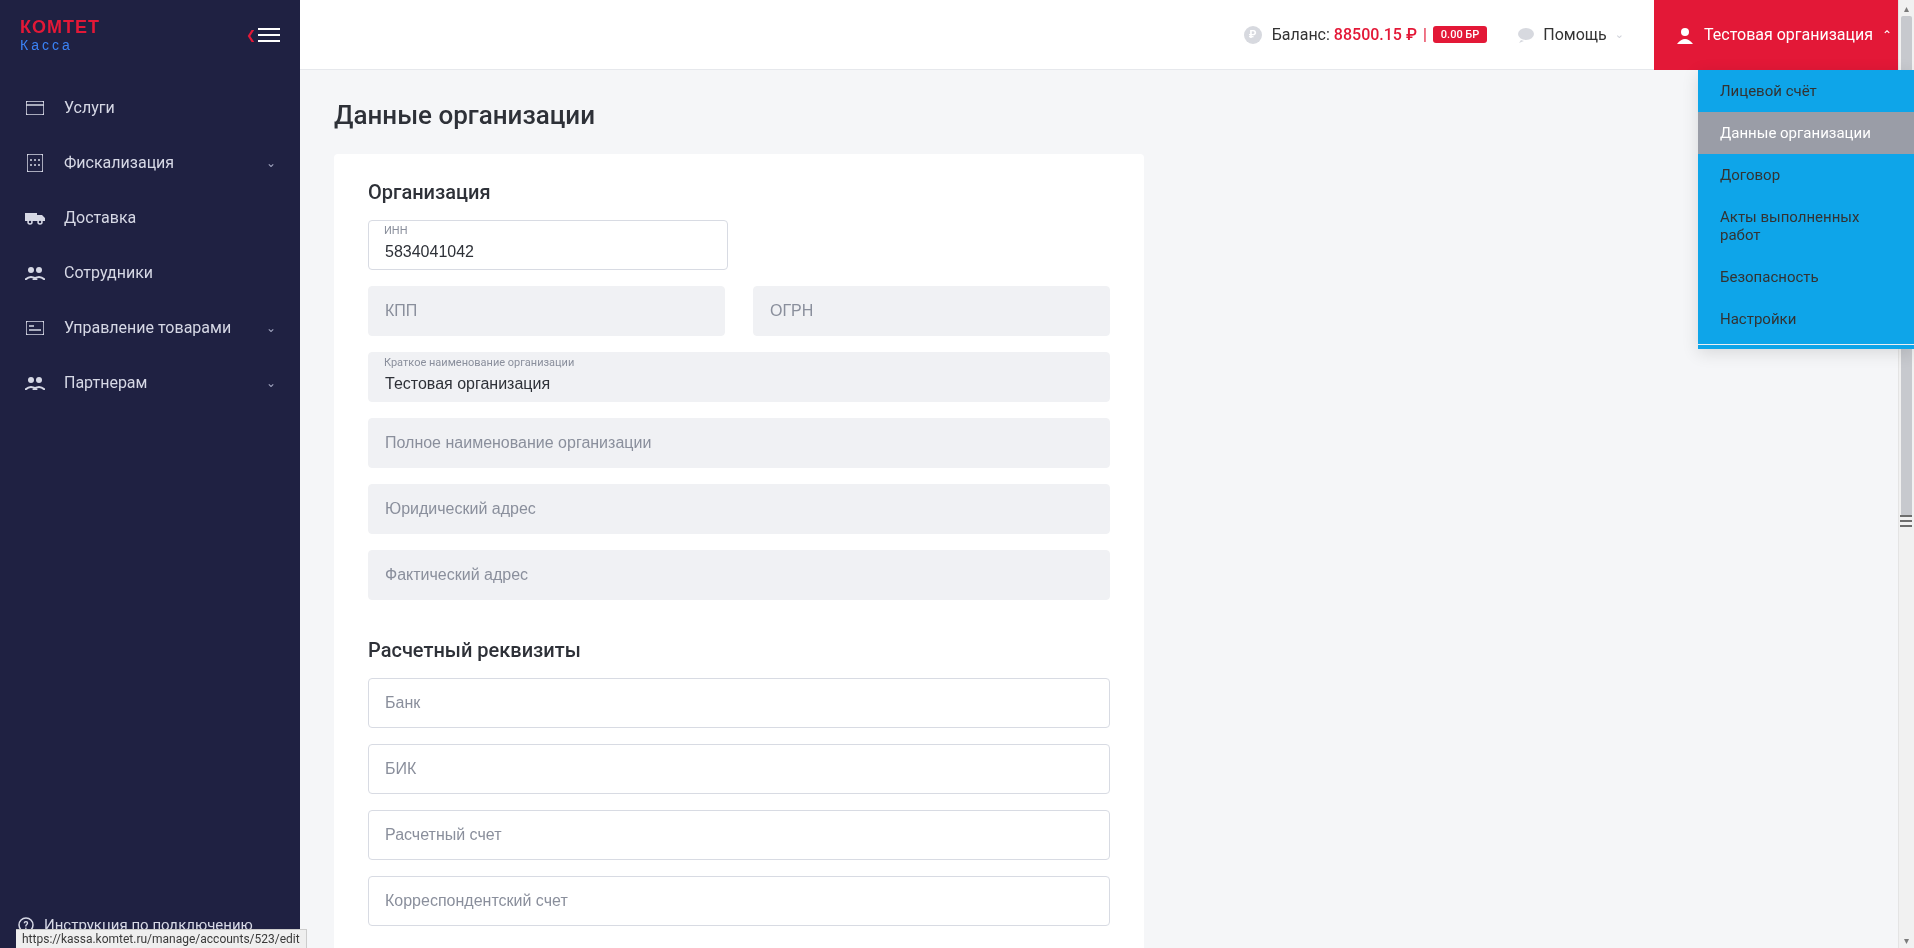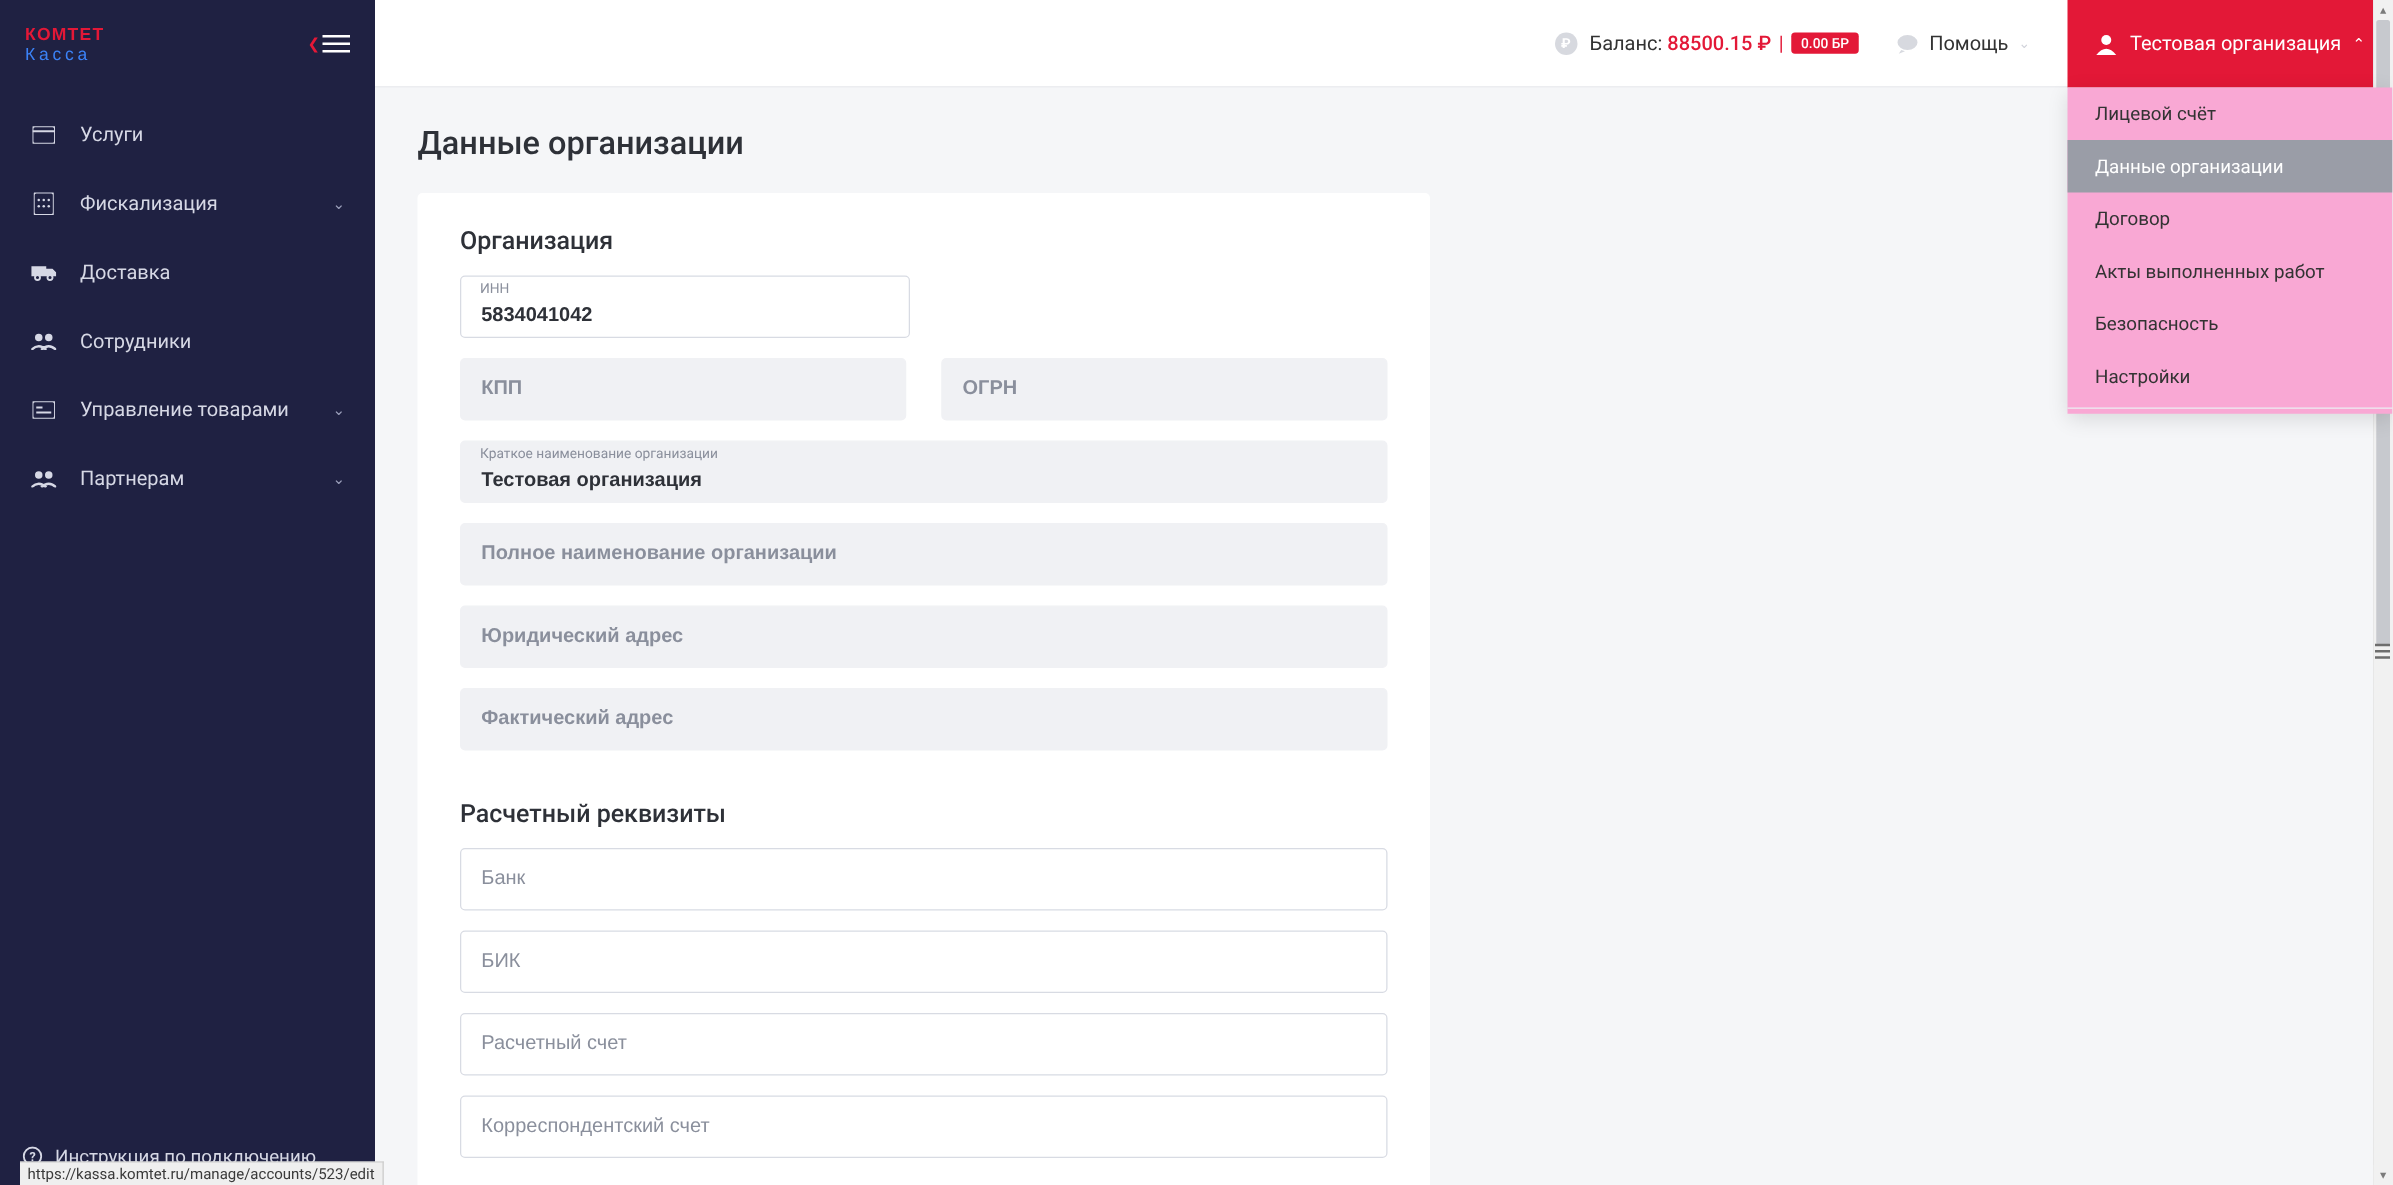--- a/index.html
+++ b/index.html
@@ -25,21 +25,21 @@
   flex-shrink: 0;
 }
 .sidebar-header {
   height: 70px;
   display: flex;
   align-items: center;
   justify-content: space-between;
   padding: 0 20px;
 }
 .logo { display: flex; flex-direction: column; line-height: 1; }
-.logo-main { font-family: Arial, sans-serif; font-weight: bold; font-size: 14px; color: #e31837; letter-spacing: 1px; }
+.logo-main { font-family: Arial, sans-serif; font-weight: bold; font-size: 18px; color: #e31837; letter-spacing: 1px; }
 .logo-sub { font-family: Arial, sans-serif; font-size: 14px; color: #3b82f6; letter-spacing: 3px; margin-top: 2px; }
 .menu-toggle { display: flex; align-items: center; cursor: pointer; }
 .menu-toggle .chev { color: #e31837; font-size: 12px; margin-right: 2px; }
 .hamburger { width: 22px; display: flex; flex-direction: column; gap: 4px; }
 .hamburger span { height: 2px; background: #fff; }
 
 .nav { padding-top: 10px; flex: 1; }
 .nav-item {
   display: flex;
   align-items: center;
@@ -95,22 +95,22 @@
   font-size: 16px;
 }
 .user-block .left { display: flex; align-items: center; gap: 10px; }
 .user-block .chev { font-size: 12px; }
 
 
 .user-dropdown {
   position: absolute;
   right: 0;
   top: 70px;
-  width: 260px;
-  background: #f9a8d4;
+  width: 216px;
+  background: #0ea5e9;
   box-shadow: 0 4px 16px rgba(0,0,0,0.12);
   z-index: 100;
 }
 .dd-item { padding: 12px 22px; cursor: pointer; color: #333; font-size: 15px; }
 .dd-item.active { background: #9a9da7; color: #fff; }
 .dd-sep { height: 1px; background: #eceef2; margin: 4px 0; }
 
 
 .content { flex: 1; padding: 30px 34px; overflow-y: auto; }
 .page-title { font-size: 26px; font-weight: 500; color: #2e3138; margin-bottom: 24px; }
@@ -130,21 +130,21 @@
   width: 100%;
   height: 50px;
   padding: 14px 16px 0 16px;
   border: 1px solid #d8dbe3;
   border-radius: 4px;
   font-size: 16px;
   color: #2e3138;
   background: #fff;
 }
 .field input::placeholder { color: #8a8f9c; }
-.field.filled input { background: #f0f1f4; border-color: #f0f1f4; font-weight: bold; }
+.field.filled input { background: #f0f1f4; border-color: #f0f1f4; }
 .field.filled.white input { background: #fff; border-color: #d8dbe3; }
 .field .float-label {
   position: absolute;
   left: 16px;
   top: 4px;
   font-size: 11px;
   color: #8a8f9c;
   pointer-events: none;
 }
 .field.noshrink input { padding-top: 0; }

